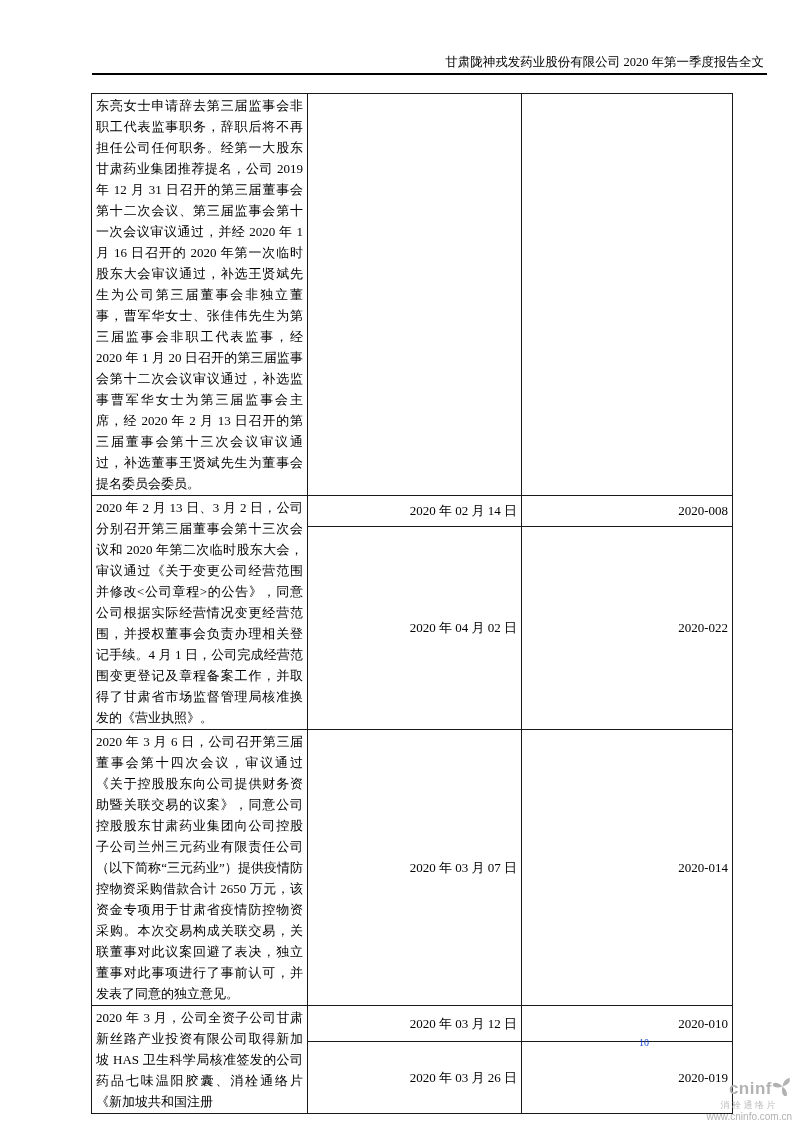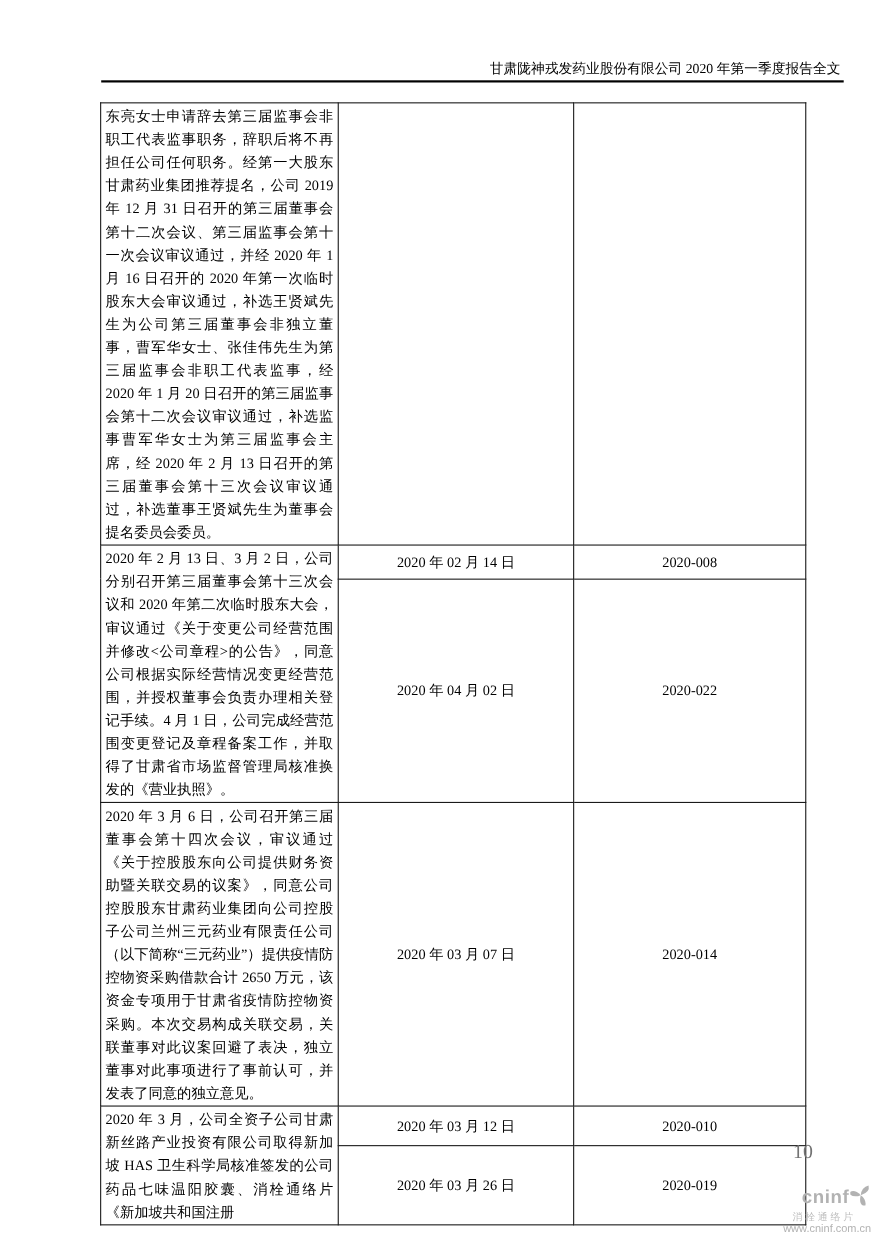--- a/index.html
+++ b/index.html
@@ -52,33 +52,33 @@
     overflow: hidden;
     box-sizing: border-box;
   }
   td.cell-text {
     vertical-align: top;
     text-align: justify;
     text-justify: inter-ideograph;
   }
   td.cell-date, td.cell-doc {
     vertical-align: middle;
-    text-align: center;
+    text-align: right;
     white-space: nowrap;
   }
 
   
   .page-number {
     position: absolute;
     left: 620px;
     top: 1037px;
     width: 100px;
-    text-align: right;
-    font-size: 18px;
-    color: #737373;
+    text-align: left;
+    font-size: 10px;
+    color: #1d4ed8;
   }
   .footer-logo {
     position: absolute;
     right: 20px;
     top: 1077px;
     display: flex;
     flex-direction: column;
     align-items: flex-end;
     color: #b2b2b2;
     font-family: "Liberation Sans", "DejaVu Sans", sans-serif;
@@ -165,16 +165,16 @@
         <svg width="19" height="19" viewBox="0 0 24 24" aria-hidden="true">
           <g fill="#b2b2b2">
             <path d="M12,12 Q23,9 21,1 Q13,3 12,12 Z"></path>
             <path d="M12,12 Q23,9 21,1 Q13,3 12,12 Z" transform="rotate(120 12 12)"></path>
             <path d="M12,12 Q23,9 21,1 Q13,3 12,12 Z" transform="rotate(240 12 12)"></path>
           </g>
         </svg>
       </span>
     </div>
     <div class="logo-cn">消栓通络片</div>
-    <div class="logo-url">www.cninf.com.cn</div>
+    <div class="logo-url">www.cninfo.com.cn</div>
   </div>
 
 </div>
 
 </body></html>

